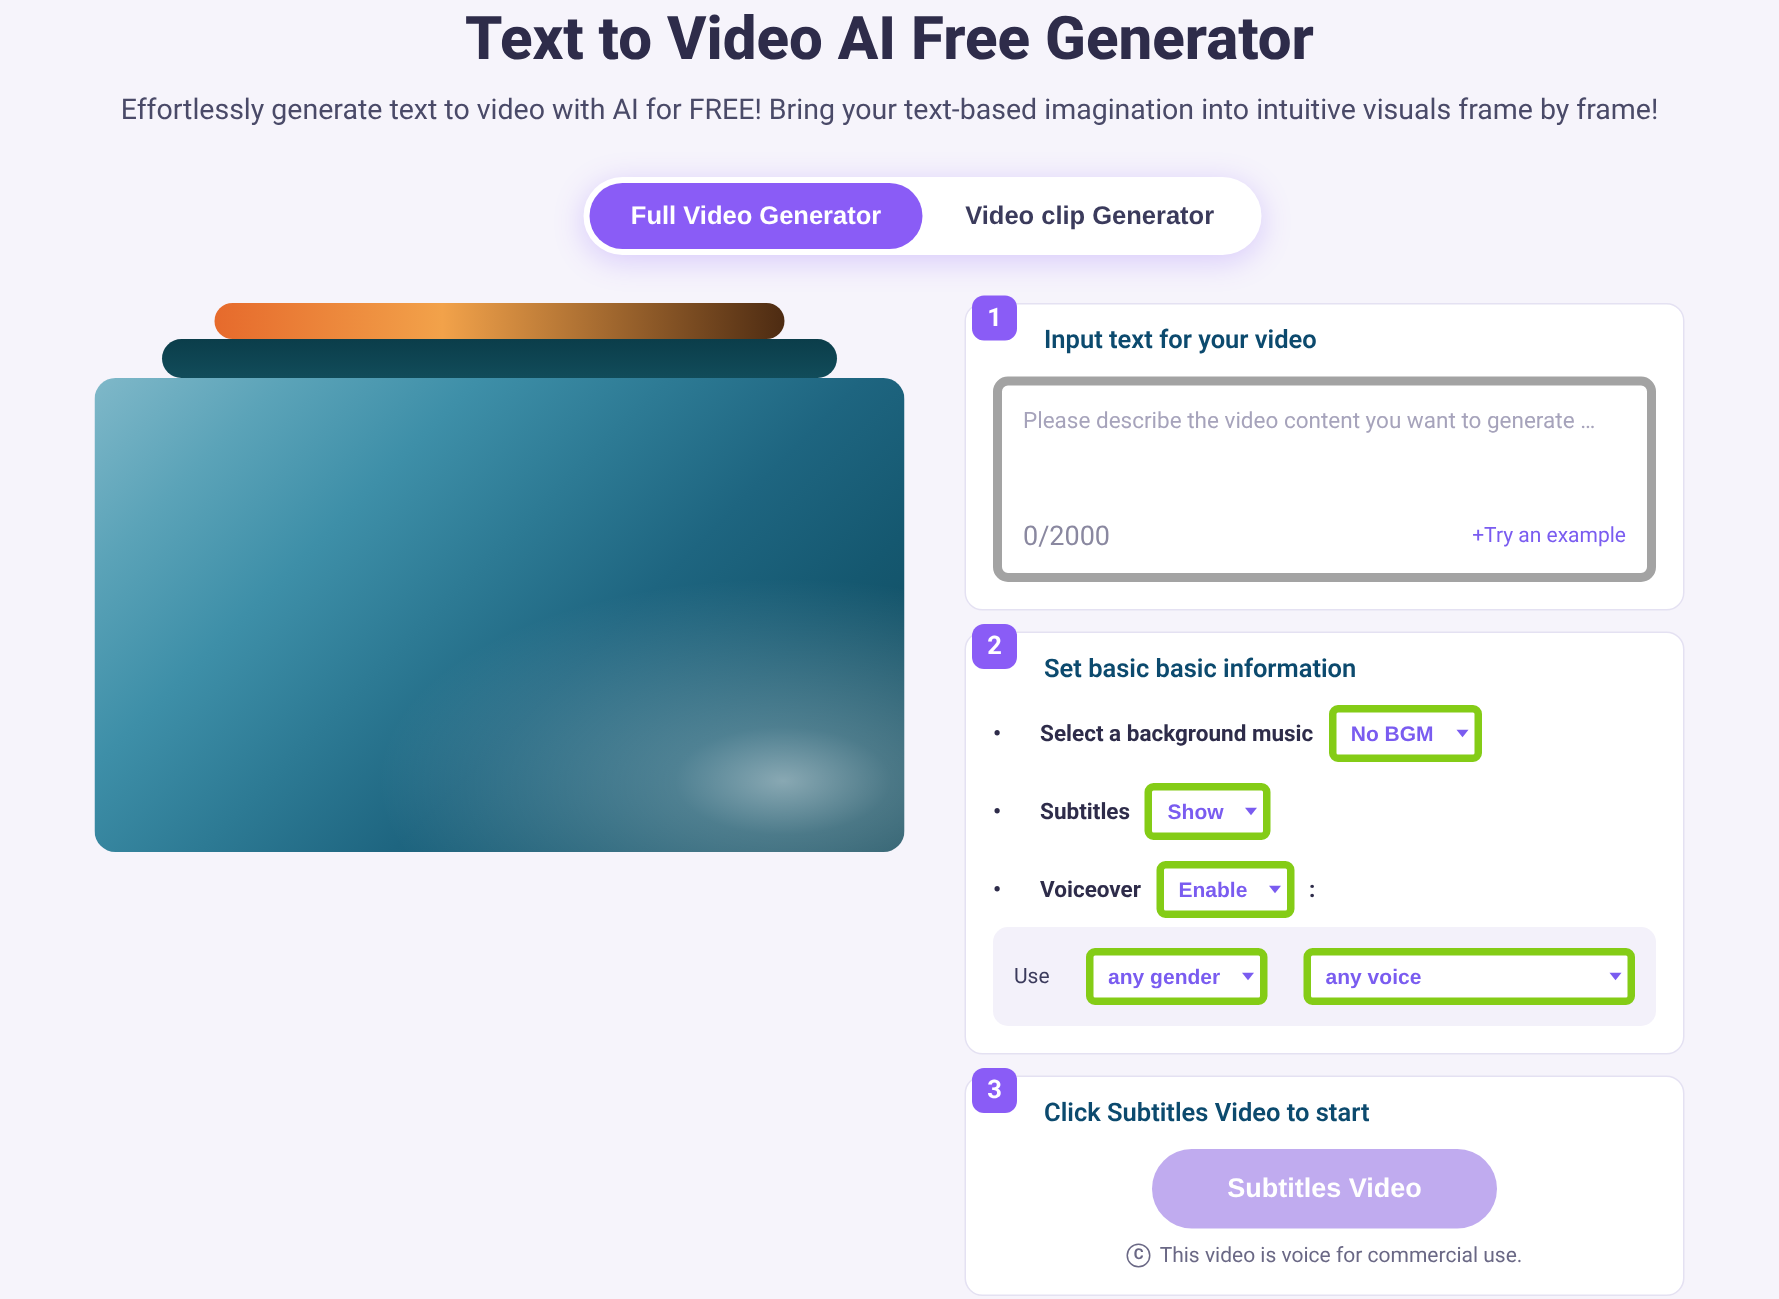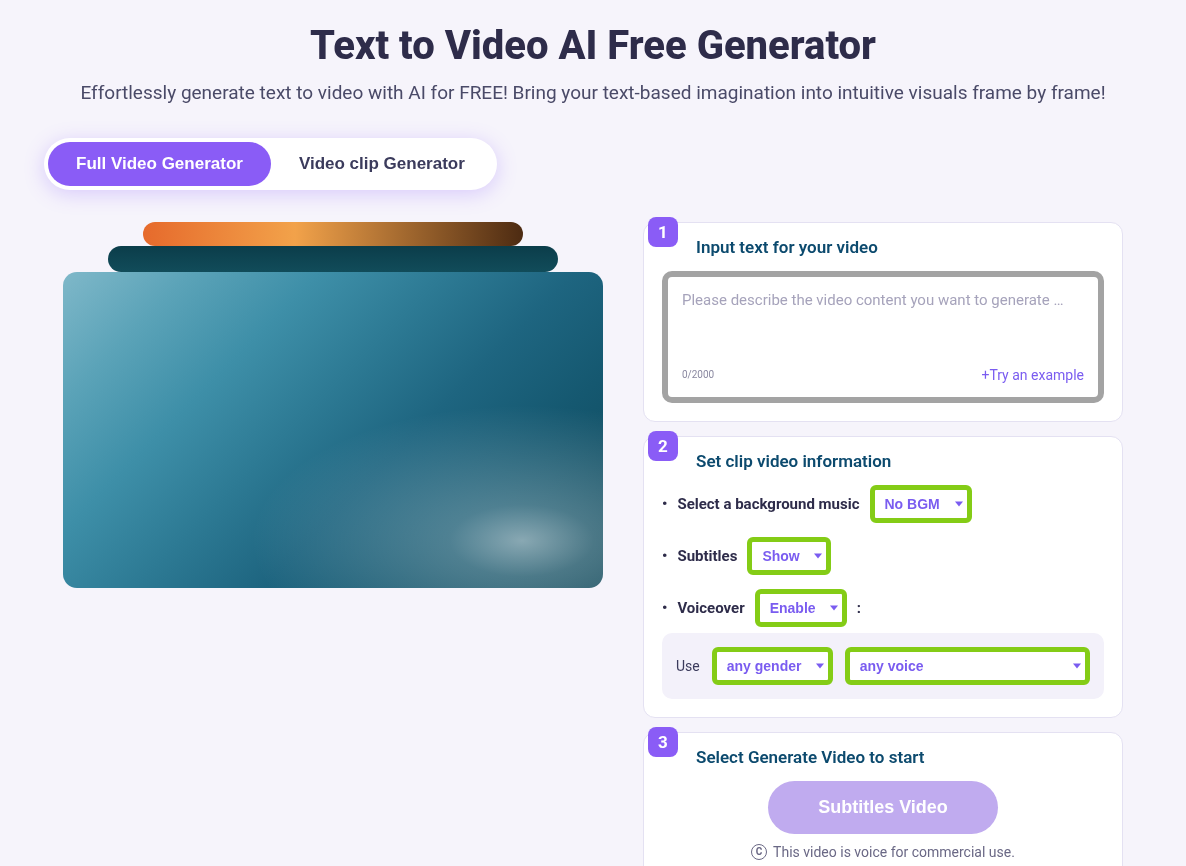--- a/index.html
+++ b/index.html
@@ -9,32 +9,33 @@
   color: #2e2c4a;
   width: 1186px;
   height: 866px;
   overflow: hidden;
 }
 .page-title {
   text-align: center;
   font-size: 40px;
   font-weight: 800;
   color: #2e2c4a;
-  padding-top: 22px;
+  padding-top: 2px;
 }
 .page-subtitle {
   text-align: center;
   font-size: 19px;
   color: #4a4a68;
   max-width: 1060px;
   margin: 10px auto 16px;
   line-height: 1.5;
 }
 .tab-switch {
   display: flex;
+  justify-content: center;
   margin: 30px auto 0;
   padding-left: 44px;
 }
 .tab-pill {
   display: flex;
   background: #fff;
   border-radius: 999px;
   padding: 4px;
   box-shadow: 0 4px 20px rgba(128,80,255,0.25);
 }
@@ -129,36 +130,36 @@
   color: #3b3b5c;
   outline: none;
 }
 .text-input::placeholder { color: #a6a3bb; }
 .text-footer {
   display: flex;
   justify-content: space-between;
   align-items: center;
   margin-top: 8px;
 }
-.char-count { font-size: 10px; color: #8a88a0; }
+.char-count { font-size: 18px; color: #8a88a0; }
 .example-link {
   font-size: 14px;
   color: #7a5cf0;
   cursor: pointer;
 }
 .setting-row {
   display: flex;
   align-items: center;
   gap: 10px;
   margin-bottom: 14px;
   font-size: 15px;
 }
 .setting-row:last-child { margin-bottom: 0; }
 .bullet { color: #2e2c4a; font-weight: 700; }
-.setting-label { font-weight: 700; color: #2e2c4a; }
+.setting-label { font-weight: 700; color: #2e2c4a; margin-left: 16px; }
 .select {
   border: 5px solid #84cc16;
   background: #fff;
   color: #7a5cf0;
   font-weight: 600;
   font-size: 14px;
   padding: 6px 26px 6px 10px;
   border-radius: 6px;
   cursor: pointer;
   appearance: none;
@@ -176,21 +177,21 @@
   border-top: 5px solid #7a5cf0;
   transform: translateY(-50%);
   pointer-events: none;
 }
 .voice-sub {
   background: #f3f1fa;
   border-radius: 10px;
   padding: 14px;
   display: flex;
   align-items: center;
-  gap: 12px;
+  gap: 24px;
   margin-top: 4px;
 }
 .voice-sub .use { font-size: 14px; color: #3b3b5c; }
 .wide-select { min-width: 220px; }
 .colon { font-weight: 700; }
 .gen-btn {
   display: block;
   margin: 6px auto 10px;
   background: #c0abef;
   color: #fff;
@@ -251,21 +252,21 @@
         <textarea class="text-input" placeholder="Please describe the video content you want to generate …" style=""></textarea>
         <div class="text-footer">
           <span class="char-count">0/2000</span>
           <span class="example-link">+Try an example</span>
         </div>
       </div>
     </div>
 
     <div class="step-card">
       <div class="step-badge">2</div>
-      <div class="step-title">Set clip video information</div>
+      <div class="step-title">Set basic basic information</div>
 
       <div class="setting-row">
         <span class="bullet">•</span>
         <span class="setting-label">Select a background music</span>
         <span class="select-wrap">
           <select class="select">
             <option>No BGM</option>
           </select>
         </span>
       </div>
@@ -301,21 +302,21 @@
         <span class="select-wrap" style="flex:1">
           <select class="select wide-select" style="width:100%">
             <option>any voice</option>
           </select>
         </span>
       </div>
     </div>
 
     <div class="step-card">
       <div class="step-badge">3</div>
-      <div class="step-title">Select Generate Video to start</div>
+      <div class="step-title">Click Subtitles Video to start</div>
       <button class="gen-btn">Subtitles Video</button>
       <div class="license-row">
         <span class="cc-icon">C</span>
         <span>This video is voice for commercial use.</span>
       </div>
     </div>
 
   </div>
 </div>
 

